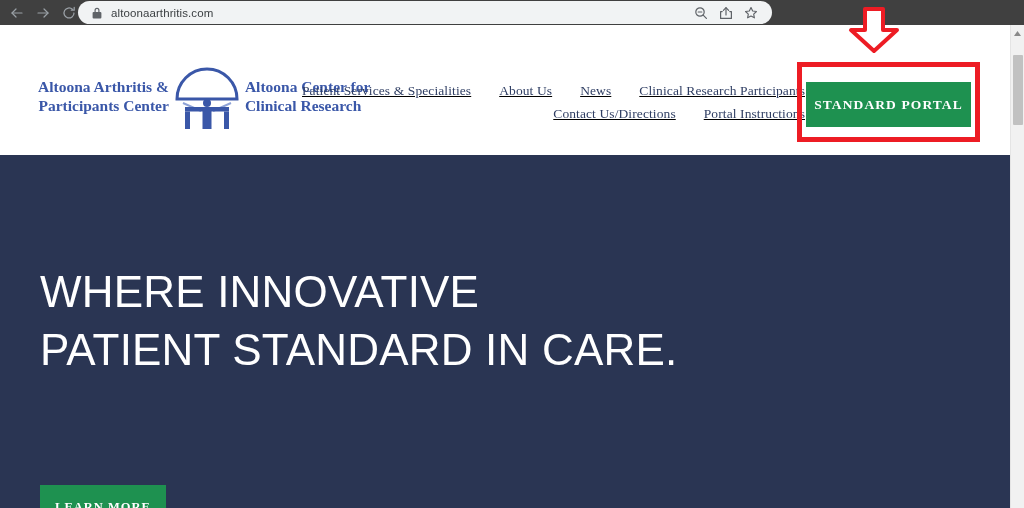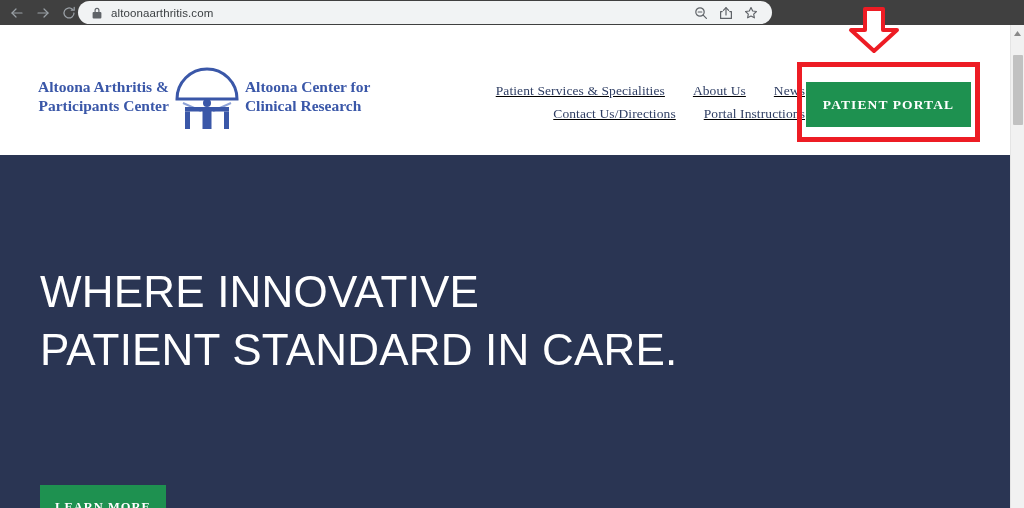--- a/index.html
+++ b/index.html
@@ -378,30 +378,31 @@
         <div>Altoona Center for</div>
         <div>Clinical Research</div>
       </div>
     </div>
 
     <nav class="main-nav">
       <div class="nav-row">
         <span class="nav-link">Patient Services &amp; Specialities</span>
         <span class="nav-link">About Us</span>
         <span class="nav-link">News</span>
+        <span class="nav-link">Clinical Research Participants</span>
       </div>
       <div class="nav-row">
         <span class="nav-link">Contact Us/Directions</span>
         <span class="nav-link">Portal Instructions</span>
       </div>
     </nav>
 
     <div class="portal-wrap">
       <div class="portal-btn">
-        <span>PATIENT PORTAL</span>
+        <span>STANDARD PORTAL</span>
       </div>
     </div>
   </div>
 
   <section class="hero">
     <h1 class="hero-title">
       <div>WHERE INNOVATIVE</div>
       <div>PATIENT STANDARD IN CARE.</div>
     </h1>
     <div class="hero-cta">

